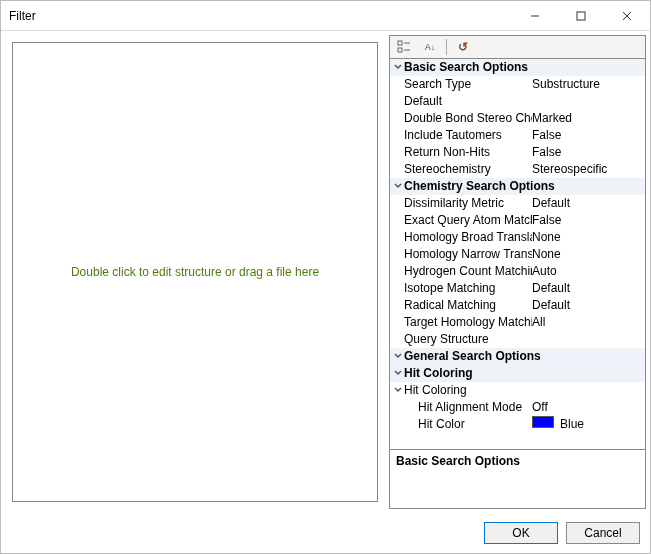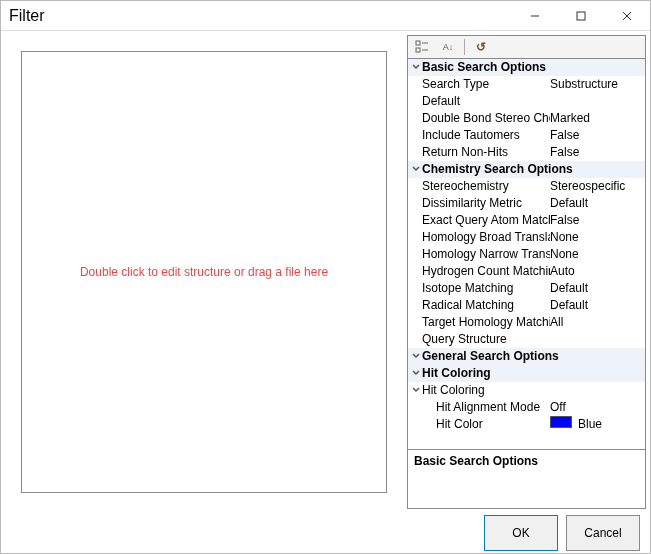--- a/index.html
+++ b/index.html
@@ -15,42 +15,42 @@
     border: 1px solid #bbb;
   }
   .titlebar {
     height: 30px;
     display: flex;
     align-items: center;
     padding-left: 8px;
     background: #fff;
     border-bottom: 1px solid #ddd;
   }
-  .titlebar .title { flex: 1; font-size: 16px; }
+  .titlebar .title { flex: 1; font-size: 12px; }
   .win-btn {
     width: 46px;
     height: 30px;
     display: flex;
     align-items: center;
     justify-content: center;
     font-size: 13px;
     color: #333;
   }
   .body-area {
     display: flex;
     height: calc(100% - 30px - 40px);
   }
   .structure-pane {
     flex: 0 0 366px;
     border: 1px solid #888;
-    margin: 20px;
+    margin: 11px;
     display: flex;
     align-items: center;
     justify-content: center;
-    color: #ef4444;
+    color: #4d7c0f;
     font-size: 12px;
     text-align: center;
   }
   .right-pane {
     flex: 1;
     display: flex;
     flex-direction: column;
     margin: 4px 4px 4px 0;
     min-width: 0;
   }
@@ -132,21 +132,21 @@
   .footer {
     height: 40px;
     display: flex;
     align-items: center;
     justify-content: flex-end;
     padding: 0 10px;
     gap: 8px;
   }
   .btn {
     min-width: 74px;
-    height: 36px;
+    height: 22px;
     border: 1px solid #888;
     background: #f0f0f0;
     display: flex;
     align-items: center;
     justify-content: center;
     font-size: 12px;
   }
   .btn.default { border: 1px solid #0078d7; }
 </style>
 </head>
@@ -230,32 +230,32 @@
             <span>False</span>
           </span>
         </div>
         <div class="prop-row">
           <span class="indent1"></span>
           <span class="label">Return Non-Hits</span>
           <span class="value">
             <span>False</span>
           </span>
         </div>
+        <div class="prop-row">
+          <span class="indent1"></span>
+          <span class="label">Stereochemistry</span>
+          <span class="value">
+            <span>Stereospecific</span>
+          </span>
+        </div>
         <div class="prop-row cat">
           <span class="exp"><svg width="9" height="9">
               <polyline points="2,3 5,6 8,3" fill="none" stroke="#555" stroke-width="1.5"></polyline>
             </svg></span>
           <span>Chemistry Search Options</span>
-        </div>
-        <div class="prop-row">
-          <span class="indent1"></span>
-          <span class="label">Stereochemistry</span>
-          <span class="value">
-            <span>Stereospecific</span>
-          </span>
         </div>
         <div class="prop-row">
           <span class="indent1"></span>
           <span class="label">Dissimilarity Metric</span>
           <span class="value">
             <span>Default</span>
           </span>
         </div>
         <div class="prop-row">
           <span class="indent1"></span>

